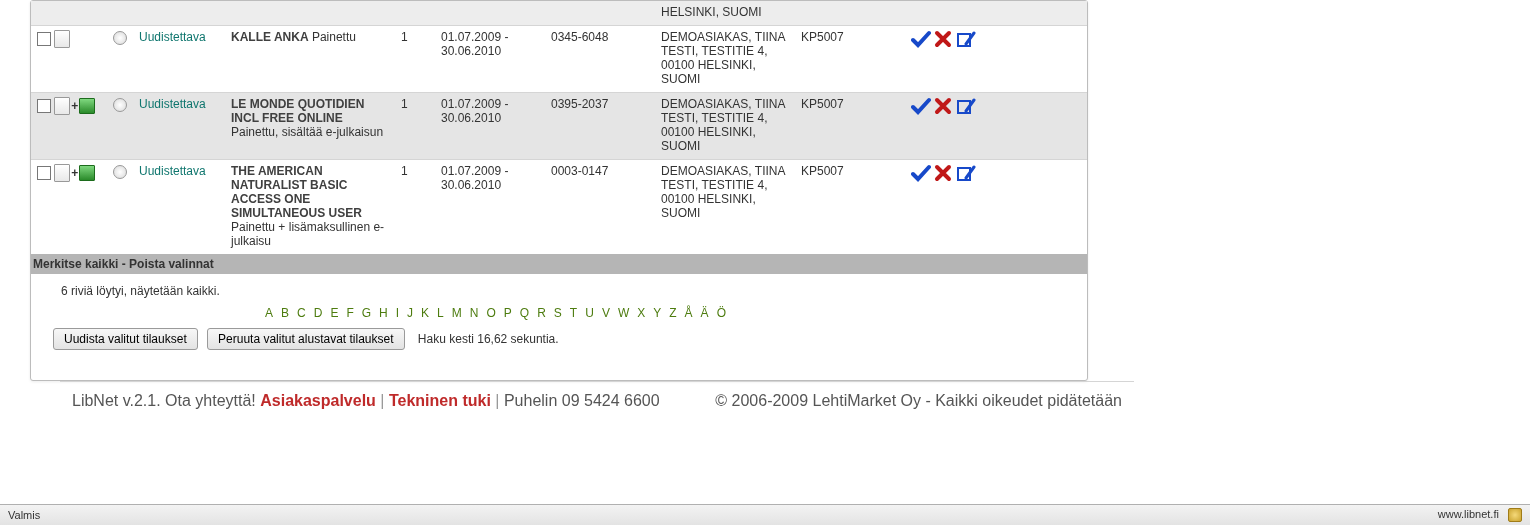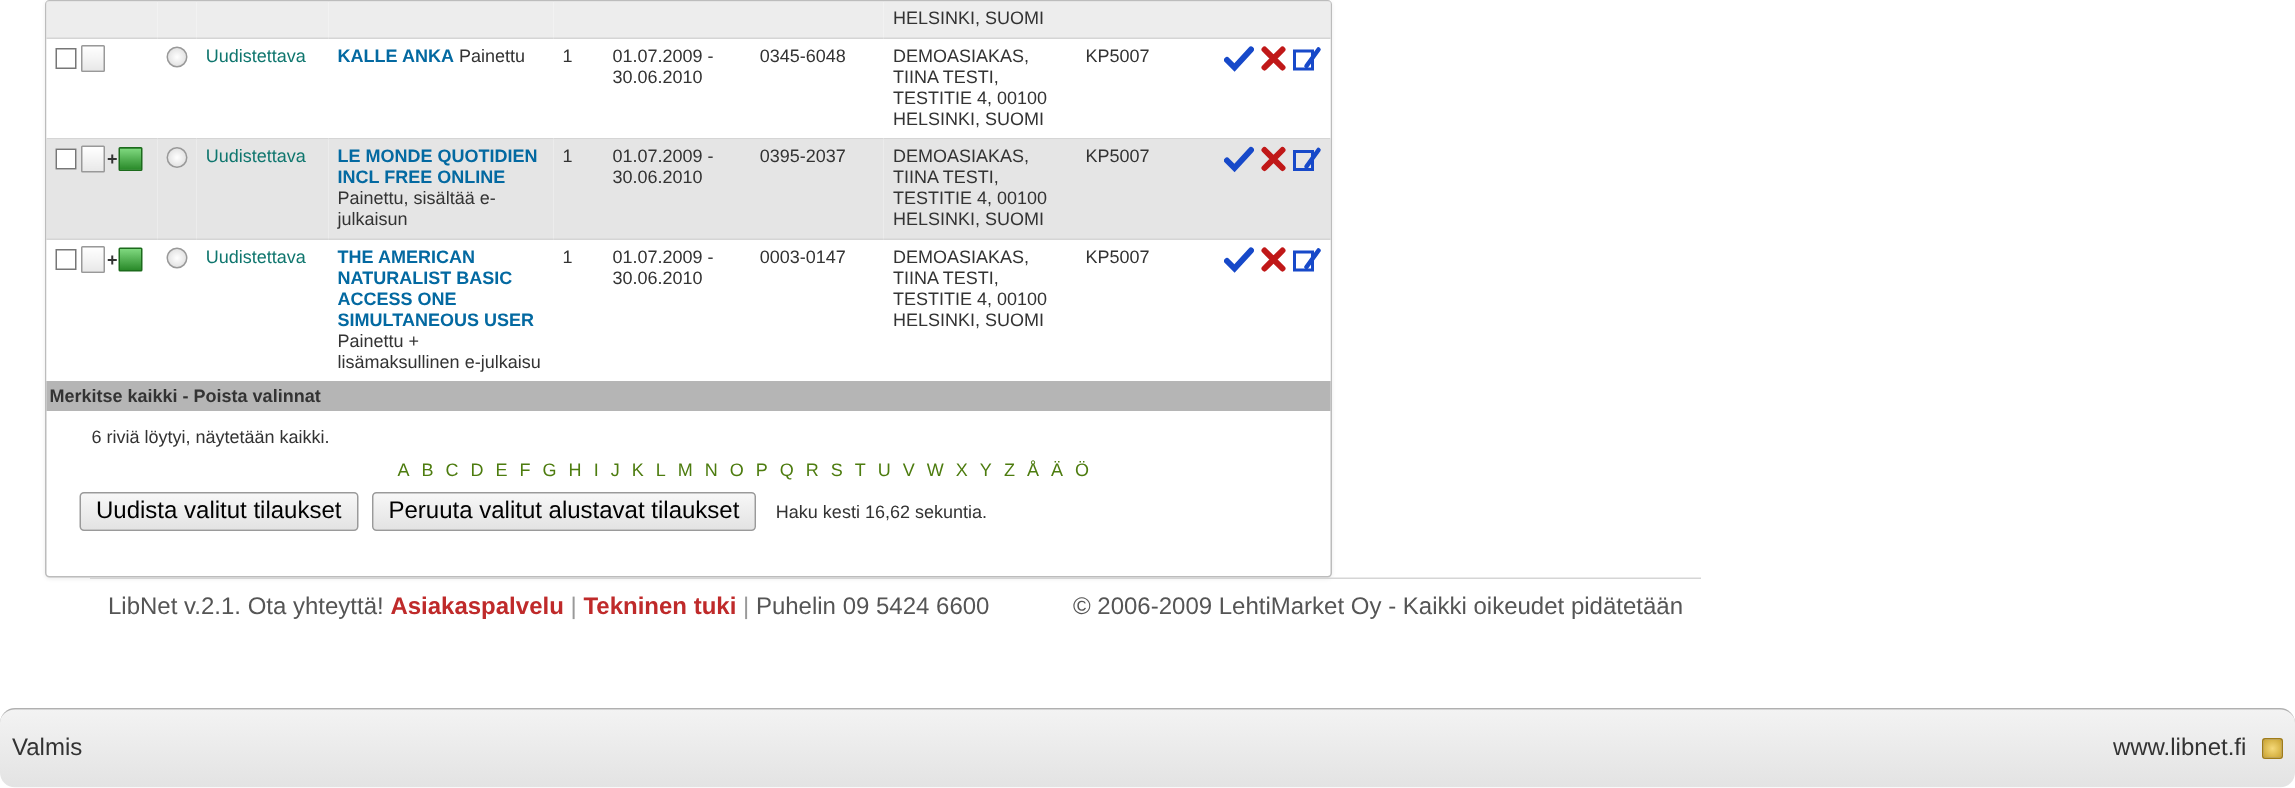--- a/index.html
+++ b/index.html
@@ -1,46 +1,46 @@
 <!DOCTYPE html>
 <html><head>
 <meta charset="utf-8">
 <style>
   html, body { margin: 0; padding: 0; font-family: Verdana, Arial, sans-serif; font-size: 12px; color: #333; background: #fff; }
-  .page { width: 858px; margin: 0 16px 0 30px; }
+  .page { width: 1058px; margin: 0 16px 0 30px; }
   .panel { border: 1px solid #bcbcbc; border-radius: 3px; box-shadow: 0 1px 3px rgba(0,0,0,0.08); background: #fff; }
   table.data { width: 100%; border-collapse: collapse; }
   table.data tr.bg0 { background: #ededed; }
   table.data tr.bg1 { background: #ffffff; }
   table.data tr.bg2 { background: #e5e5e5; }
   table.data td { vertical-align: top; padding: 4px 6px 6px 6px; border-top: 1px solid #d5d5d5; }
   table.data tr.first td { border-top: none; }
-  .title { color: #0369a1; font-weight: bold; }
+  .title { color: #404040; font-weight: bold; }
   .stat { color: #0f766e; }
   .cust { color: #333; }
   .selectbar { background: #b5b5b5; padding: 3px 2px; font-weight: bold; color: #333; }
   .selectbar a { color: #333; text-decoration: none; cursor: pointer; }
   .summary { padding: 10px 6px 6px 30px; }
   .alpha { color: #4d7c0f; font-weight: normal; letter-spacing: 0; padding: 2px 0 8px 230px; }
   .alpha span { padding: 0 4px; cursor: pointer; }
   .btns { padding: 0 0 18px 22px; }
-  .btn { display: inline-block; background: linear-gradient(#f7f7f7,#e3e3e3); border: 1px solid #9a9a9a; border-radius: 3px; padding: 3px 10px; font-family: inherit; font-size: 16px; cursor: pointer; margin-right: 6px; }
+  .btn { display: inline-block; background: linear-gradient(#f7f7f7,#e3e3e3); border: 1px solid #9a9a9a; border-radius: 3px; padding: 3px 10px; font-family: inherit; font-size: 12px; cursor: pointer; margin-right: 6px; }
   .searchinfo { display: inline-block; margin-left: 4px; }
   .filler { height: 12px; }
   .footerbar { width: 1050px; margin: 0 0 0 30px; border-top: 1px solid #d5d5d5; padding: 10px 12px 14px 12px; color: #555; font-size: 16px; display: flex; justify-content: space-between; }
   .footerbar a { color: #bf2a2a; font-weight: bold; text-decoration: none; }
   .footerbar .sep { color: #999; }
   .icons { white-space: nowrap; }
   .chk { display:inline-block; width:12px; height:12px; border:1px solid #777; background:#fff; vertical-align:middle; cursor:pointer; }
   .docicon { display:inline-block; width:14px; height:16px; border:1px solid #999; background:linear-gradient(#fff,#e8e8e8); vertical-align:middle; border-radius:1px; }
   .plus { display:inline-block; color:#333; font-weight:bold; vertical-align:middle; padding:0 1px; }
   .pic { display:inline-block; width:14px; height:14px; background:linear-gradient(#7fd87f,#2a8a2a); border:1px solid #1c6b1c; vertical-align:middle; border-radius:1px; }
   .dot { display:inline-block; width:12px; height:12px; border:1px solid #999; border-radius:50%; background:radial-gradient(#fff,#d8d8d8); vertical-align:middle; }
   svg.act { vertical-align:middle; cursor:pointer; }
-  .statusbar { position:fixed; left:0; right:0; bottom:0; height:20px; background:linear-gradient(#f3f3f3,#e3e3e3); border-top:1px solid #b0b0b0; font-size:16px; display:flex; justify-content:space-between; align-items:center; padding:16px 8px;border-radius:10px; }
+  .statusbar { position:fixed; left:0; right:0; bottom:0; height:20px; background:linear-gradient(#f3f3f3,#e3e3e3); border-top:1px solid #b0b0b0; font-size:11px; display:flex; justify-content:space-between; align-items:center; padding:0 8px; }
   .statusbar .lock { display:inline-block; width:12px; height:12px; background:radial-gradient(#f5d97a,#caa32f); border:1px solid #a07c18; border-radius:2px; margin-left:6px; vertical-align:middle; }
 </style>
 </head>
 <body>
 
 <div class="page">
   <div class="panel">
     <table class="data">
       <colgroup>
         <col style="width:76px">

